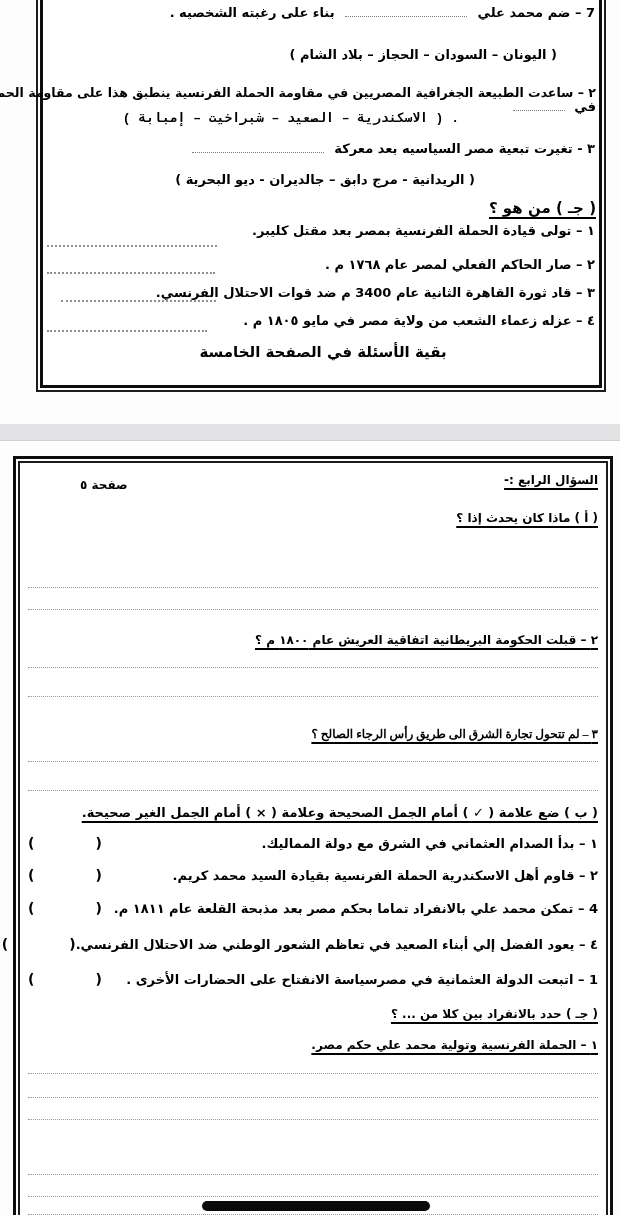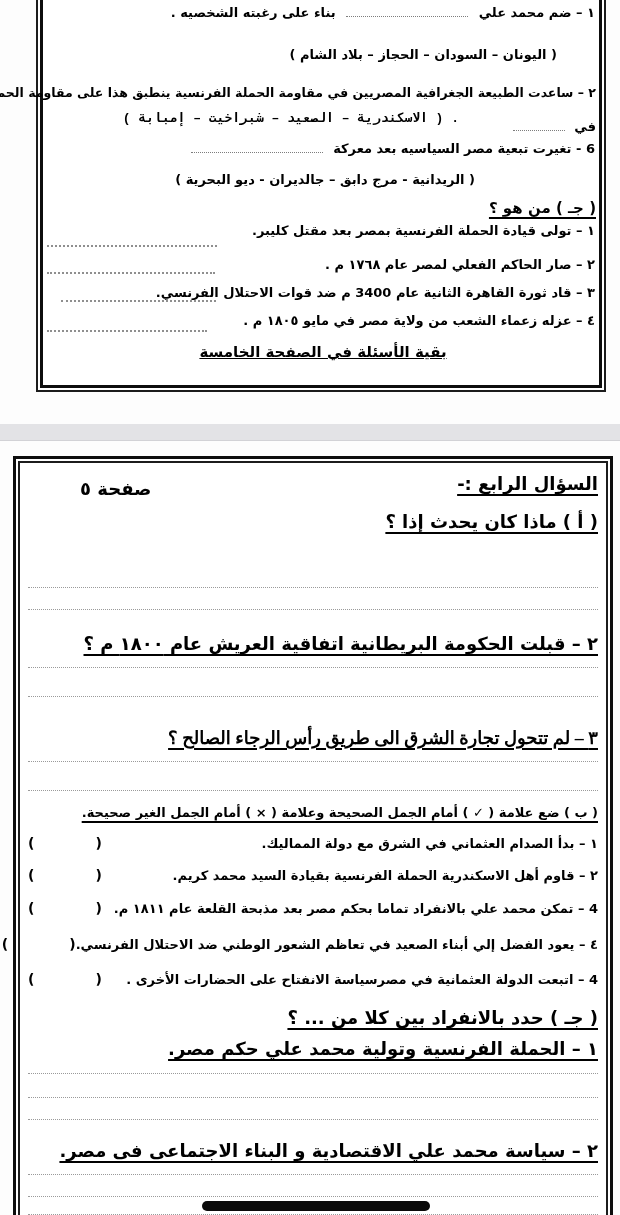--- a/index.html
+++ b/index.html
@@ -11,25 +11,25 @@
   .page{position:absolute;background:#ffffff;}
   .page1{left:36px;top:-16px;width:566px;height:404px;border:2px solid #1c1c1c;}
   .page1-inner{position:absolute;inset:2px;border:3px solid #0d0d0d;}
   .page2{left:13px;top:456px;width:594px;height:800px;border:3px solid #0d0d0d;}
   .page2-inner{position:absolute;inset:2px;border:2px solid #1c1c1c;}
   .gap-band{position:absolute;left:0;top:424px;width:620px;height:16px;
     background:#e3e3e6;border-bottom:1px solid #d2d2d6;}
   
   .row{position:absolute;direction:rtl;white-space:nowrap;font-weight:700;
        font-size:13px;line-height:1.25;}
-  .p2 .row{font-size:18px;}
+  .p2 .row{font-size:12px;}
   .sm{font-size:12.5px;}
   .title{font-size:15px;}
   .u{text-decoration:underline;text-decoration-thickness:1.5px;text-underline-offset:4px;}
-  .center{text-align:center;text-decoration:underline;}
+  .center{text-align:center;}
   .kufi{font-size:15px;font-weight:800;letter-spacing:-0.3px;}
   
   .dots{position:absolute;height:0;border-bottom:2px dotted #8f8f8f;}
   .dots.full{left:8px;right:8px;border-bottom:1.5px dotted #9a9a9a;}
   .blank{display:inline-block;height:11px;border-bottom:1.5px dotted #7d7d7d;
          vertical-align:baseline;}
   
   .tf{position:absolute;left:8px;right:8px;display:flex;justify-content:space-between;
       align-items:center;direction:rtl;white-space:nowrap;font-weight:700;font-size:13px;}
   .parens{direction:ltr;width:74px;display:flex;justify-content:space-between;
@@ -39,35 +39,35 @@
 </style>
 </head>
 <body>
 
 <div class="screen">
 
   <section class="page page1">
     <div class="page1-inner">
 
       <div class="row" style="top:14px;right:4px;">
-        <span>١ – ضم محمد علي</span>
+        <span>7 – ضم محمد علي</span>
         <span class="blank" style="width:122px;margin:0 6px;"></span>
         <span>بناء على رغبته الشخصيه .</span>
       </div>
       <div class="row" style="top:56px;right:42px;">( اليونان – السودان – الحجاز – بلاد الشام )</div>
 
       <div class="row sm" style="top:94px;right:3px;">٢ – ساعدت الطبيعة الجغرافية المصريين في مقاومة الحملة الفرنسية ينطبق هذا على مقاومة الحملة</div>
-      <div class="row" style="top:128px;right:3px;">
+      <div class="row" style="top:108px;right:3px;">
         <span>في</span>
         <span class="blank" style="width:52px;margin:0 5px;"></span>
       </div>
       <div class="row" style="top:120px;right:140px;font-family:Liberation Mono, monospace;">. ( الاسكندرية – الصعيد – شبراخيت – إمبابة )</div>
 
       <div class="row" style="top:150px;right:4px;">
-        <span>6 - تغيرت تبعية مصر السياسيه بعد معركة</span>
+        <span>٣ - تغيرت تبعية مصر السياسيه بعد معركة</span>
         <span class="blank" style="width:132px;margin:0 6px;"></span>
       </div>
       <div class="row" style="top:181px;right:124px;">( الريدانية - مرج دابق – جالديران - ديو البحرية )</div>
 
       <div class="row title" style="top:208px;right:3px;">
         <span class="u">( جـ ) من هو ؟</span>
       </div>
 
       <div class="row" style="top:232px;right:4px;text-align:center;">١ – تولى قيادة الحملة الفرنسية بمصر بعد مقتل كليبر.</div>
       <div class="dots" style="top:254px;left:4px;width:170px;"></div>
@@ -140,41 +140,38 @@
         </span>
       </div>
       <div class="tf" style="top:473px;">
         <span>٤ – يعود الفضل إلي أبناء الصعيد في تعاظم الشعور الوطني ضد الاحتلال الفرنسي.</span>
         <span class="parens">
           <span>(</span>
           <span>)</span>
         </span>
       </div>
       <div class="tf" style="top:508px;">
-        <span>4 – اتبعت الدولة العثمانية في مصرسياسة الانفتاح على الحضارات الأخرى .</span>
+        <span>1 – اتبعت الدولة العثمانية في مصرسياسة الانفتاح على الحضارات الأخرى .</span>
         <span class="parens">
           <span>(</span>
           <span>)</span>
         </span>
       </div>
 
       <div class="row" style="top:544px;right:8px;">
         <span class="u">( جـ ) حدد بالانفراد بين كلا من ... ؟</span>
       </div>
 
       <div class="row" style="top:575px;right:8px;">
         <span class="u">١ – الحملة الفرنسية وتولية محمد علي حكم مصر.</span>
       </div>
       <div class="dots full" style="top:610px;"></div>
       <div class="dots full" style="top:634px;"></div>
       <div class="dots full" style="top:656px;"></div>
 
-      <div class="row" style="top:677px;right:8px;">
-        <span class="u">٢ – سياسة محمد علي الاقتصادية و البناء الاجتماعى فى مصر.</span>
-      </div>
       <div class="dots full" style="top:711px;"></div>
       <div class="dots full" style="top:733px;"></div>
 
       <div class="endbar" style="top:738px;left:182px;width:228px;"></div>
       <div class="dots full" style="top:751px;"></div>
 
     </div>
   </section>
 
 </div>

